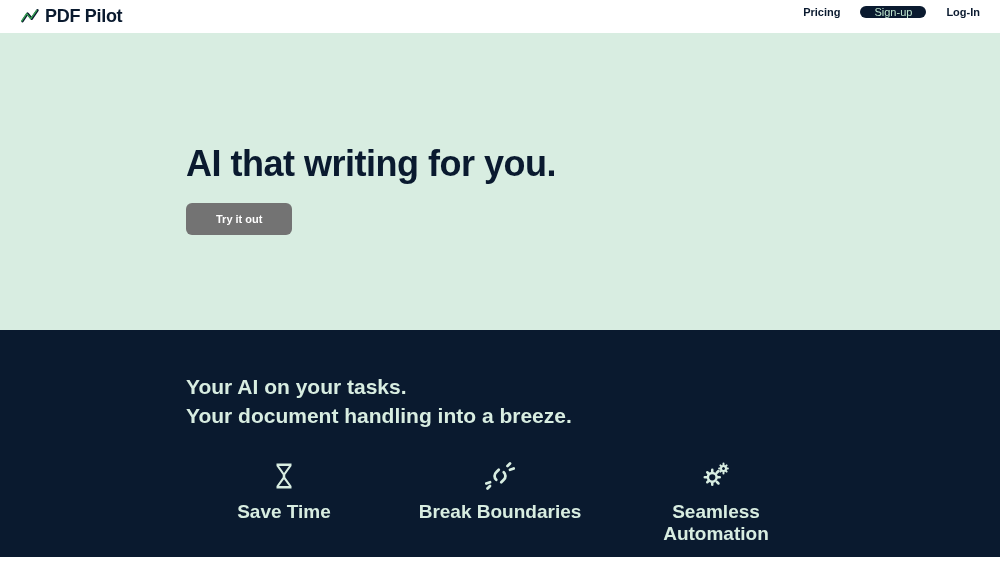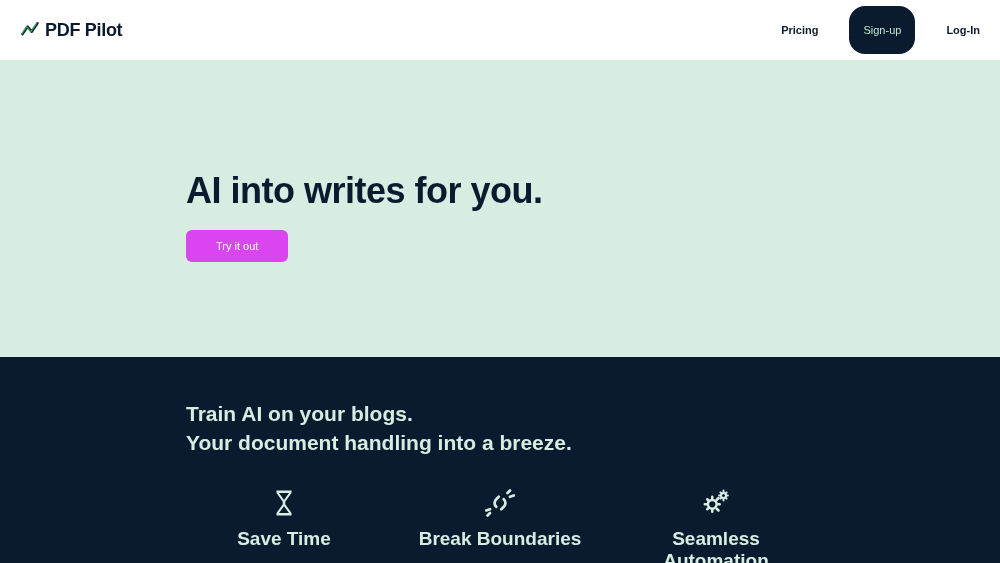--- a/index.html
+++ b/index.html
@@ -1,21 +1,21 @@
 <!DOCTYPE html>
 <html><head>
   <meta charset="utf-8">
   <style>
     * { margin: 0; padding: 0; box-sizing: border-box; }
     body { font-family: -apple-system, BlinkMacSystemFont, 'Segoe UI', Arial, sans-serif; width: 1000px; }
     
     .header {
       display: flex;
       justify-content: space-between;
-      align-items: center;
+      align-items: flex-start;
       padding: 6px 20px;
       background: #fff;
     }
     
     .logo-wrap {
       display: flex;
       align-items: center;
       gap: 5px;
     }
     
@@ -27,36 +27,36 @@
     .logo-text {
       font-size: 18px;
       font-weight: 700;
       color: #0a1a2f;
       letter-spacing: -0.3px;
     }
     
     .nav {
       display: flex;
       align-items: center;
-      gap: 31px;
+      gap: 20px;
     }
     
     .nav-link {
       font-size: 11px;
       color: #0a1a2f;
       font-weight: 600;
       cursor: pointer;
       text-decoration: none;
     }
     
     .signup-btn {
       background: #0a1a2f;
       color: #c0e7cf;
       font-size: 11px;
-      padding: 18px 14px;
+      padding: 0 14px;
       border-radius: 16px;
       font-weight: 500;
       cursor: pointer;
       border: none;
     }
     
     .hero {
       background: #d8ede1;
       padding: 110px 0 95px 0;
     }
@@ -76,28 +76,28 @@
     
     .hero-sub {
       font-size: 11px;
       color: #4a5562;
       line-height: 1.5;
       max-width: 350px;
       margin-bottom: 18px;
     }
     
     .cta-btn {
-      background: #d946ef;
+      background: #737373;
       color: #fff;
       font-size: 11px;
       padding: 10px 30px;
       border-radius: 6px;
       border: none;
       cursor: pointer;
-      font-weight: 400;
+      font-weight: 700;
     }
     
     .features {
       background: #0a1a2f;
       color: #d8ede1;
       padding: 42px 0 0 0;
     }
     
     .features-inner {
       margin-left: 186px;
@@ -153,29 +153,29 @@
   </div>
   <nav class="nav">
     <a class="nav-link">Pricing</a>
     <button class="signup-btn">Sign-up</button>
     <a class="nav-link">Log-In</a>
   </nav>
 </header>
 
 <section class="hero">
   <div class="hero-inner">
-    <h1 class="hero-title">AI into writes for you.</h1>
+    <h1 class="hero-title">AI that writing for you.</h1>
     <button class="cta-btn">Try it out</button>
   </div>
 </section>
 
 <section class="features">
   <div class="features-inner">
     <h2 class="features-heading">
-      <span>Train AI on your blogs.</span><br>
+      <span>Your AI on your tasks.</span><br>
       <span>Your document handling into a breeze.</span>
     </h2>
   </div>
   <div class="features-grid">
     <div class="feature-col">
       <span class="feature-icon">
         <svg viewBox="0 0 24 24" width="30" height="30" fill="#d8ede1">
           <path d="M6 2h12v2l-5 7v2l5 7v2H6v-2l5-7v-2L6 4V2zm2 2l4 5.5L16 4H8zm0 16h8l-4-5.5L8 20z"></path>
         </svg>
       </span>

